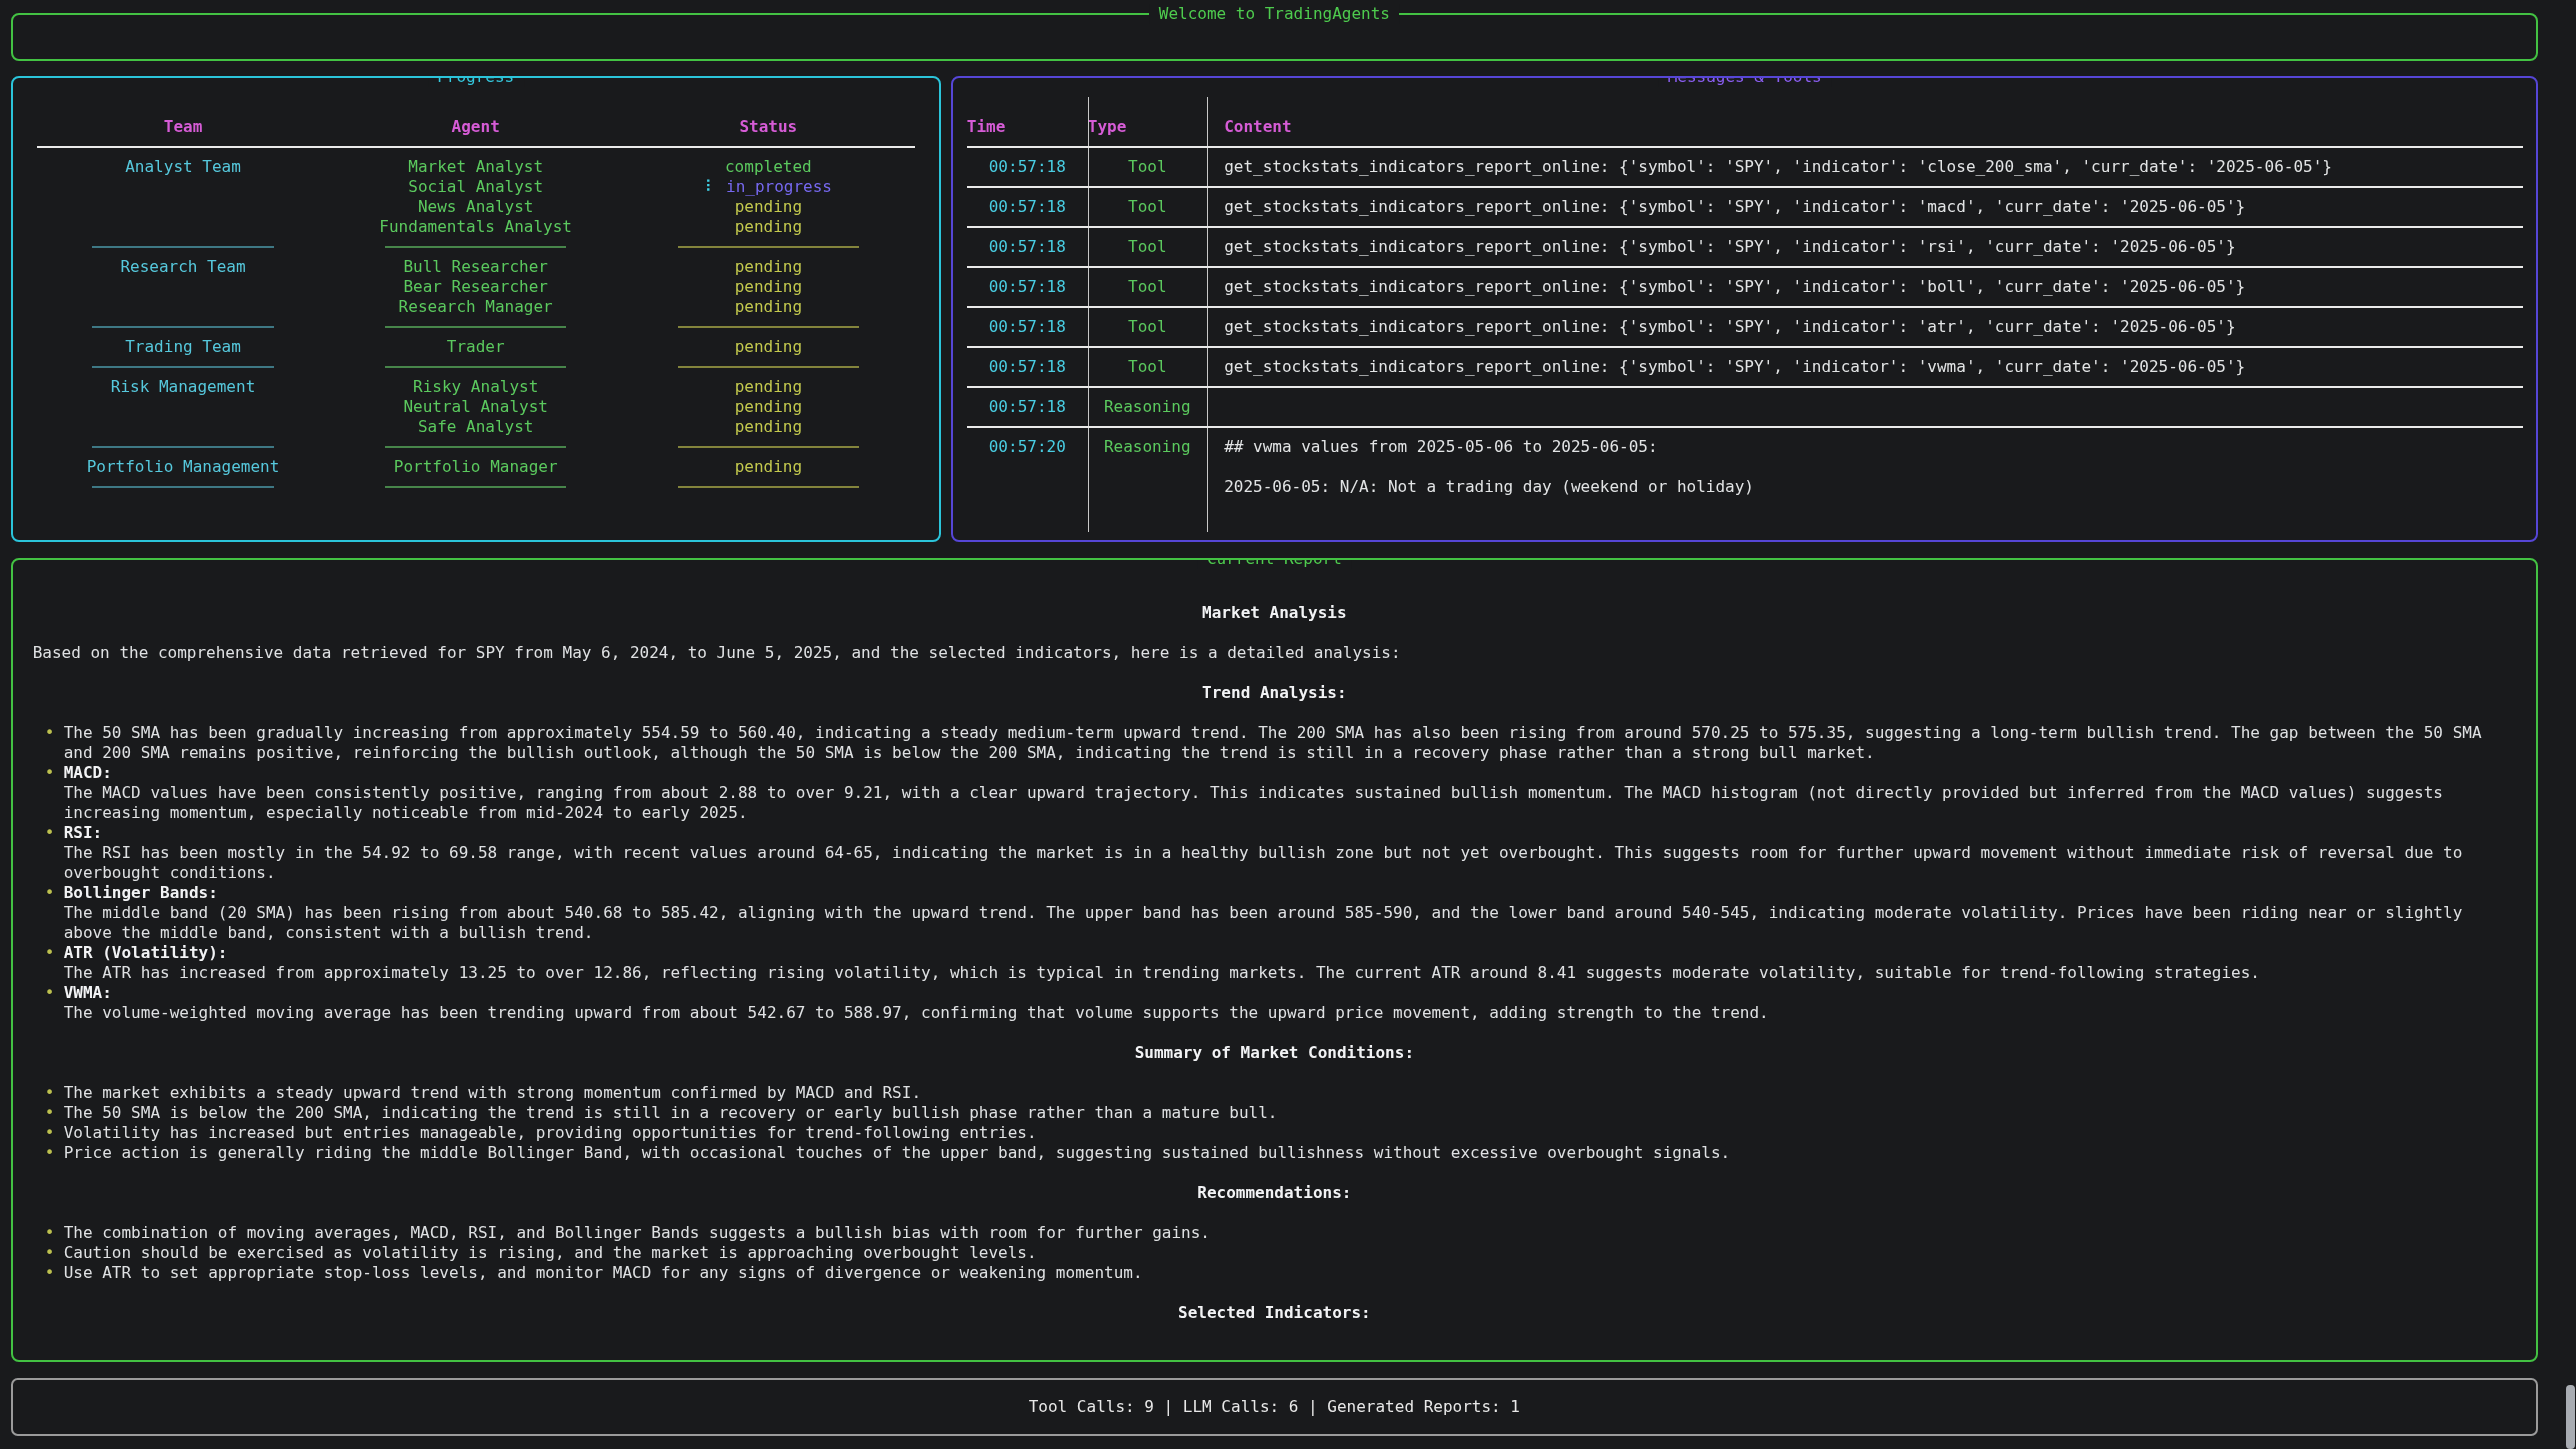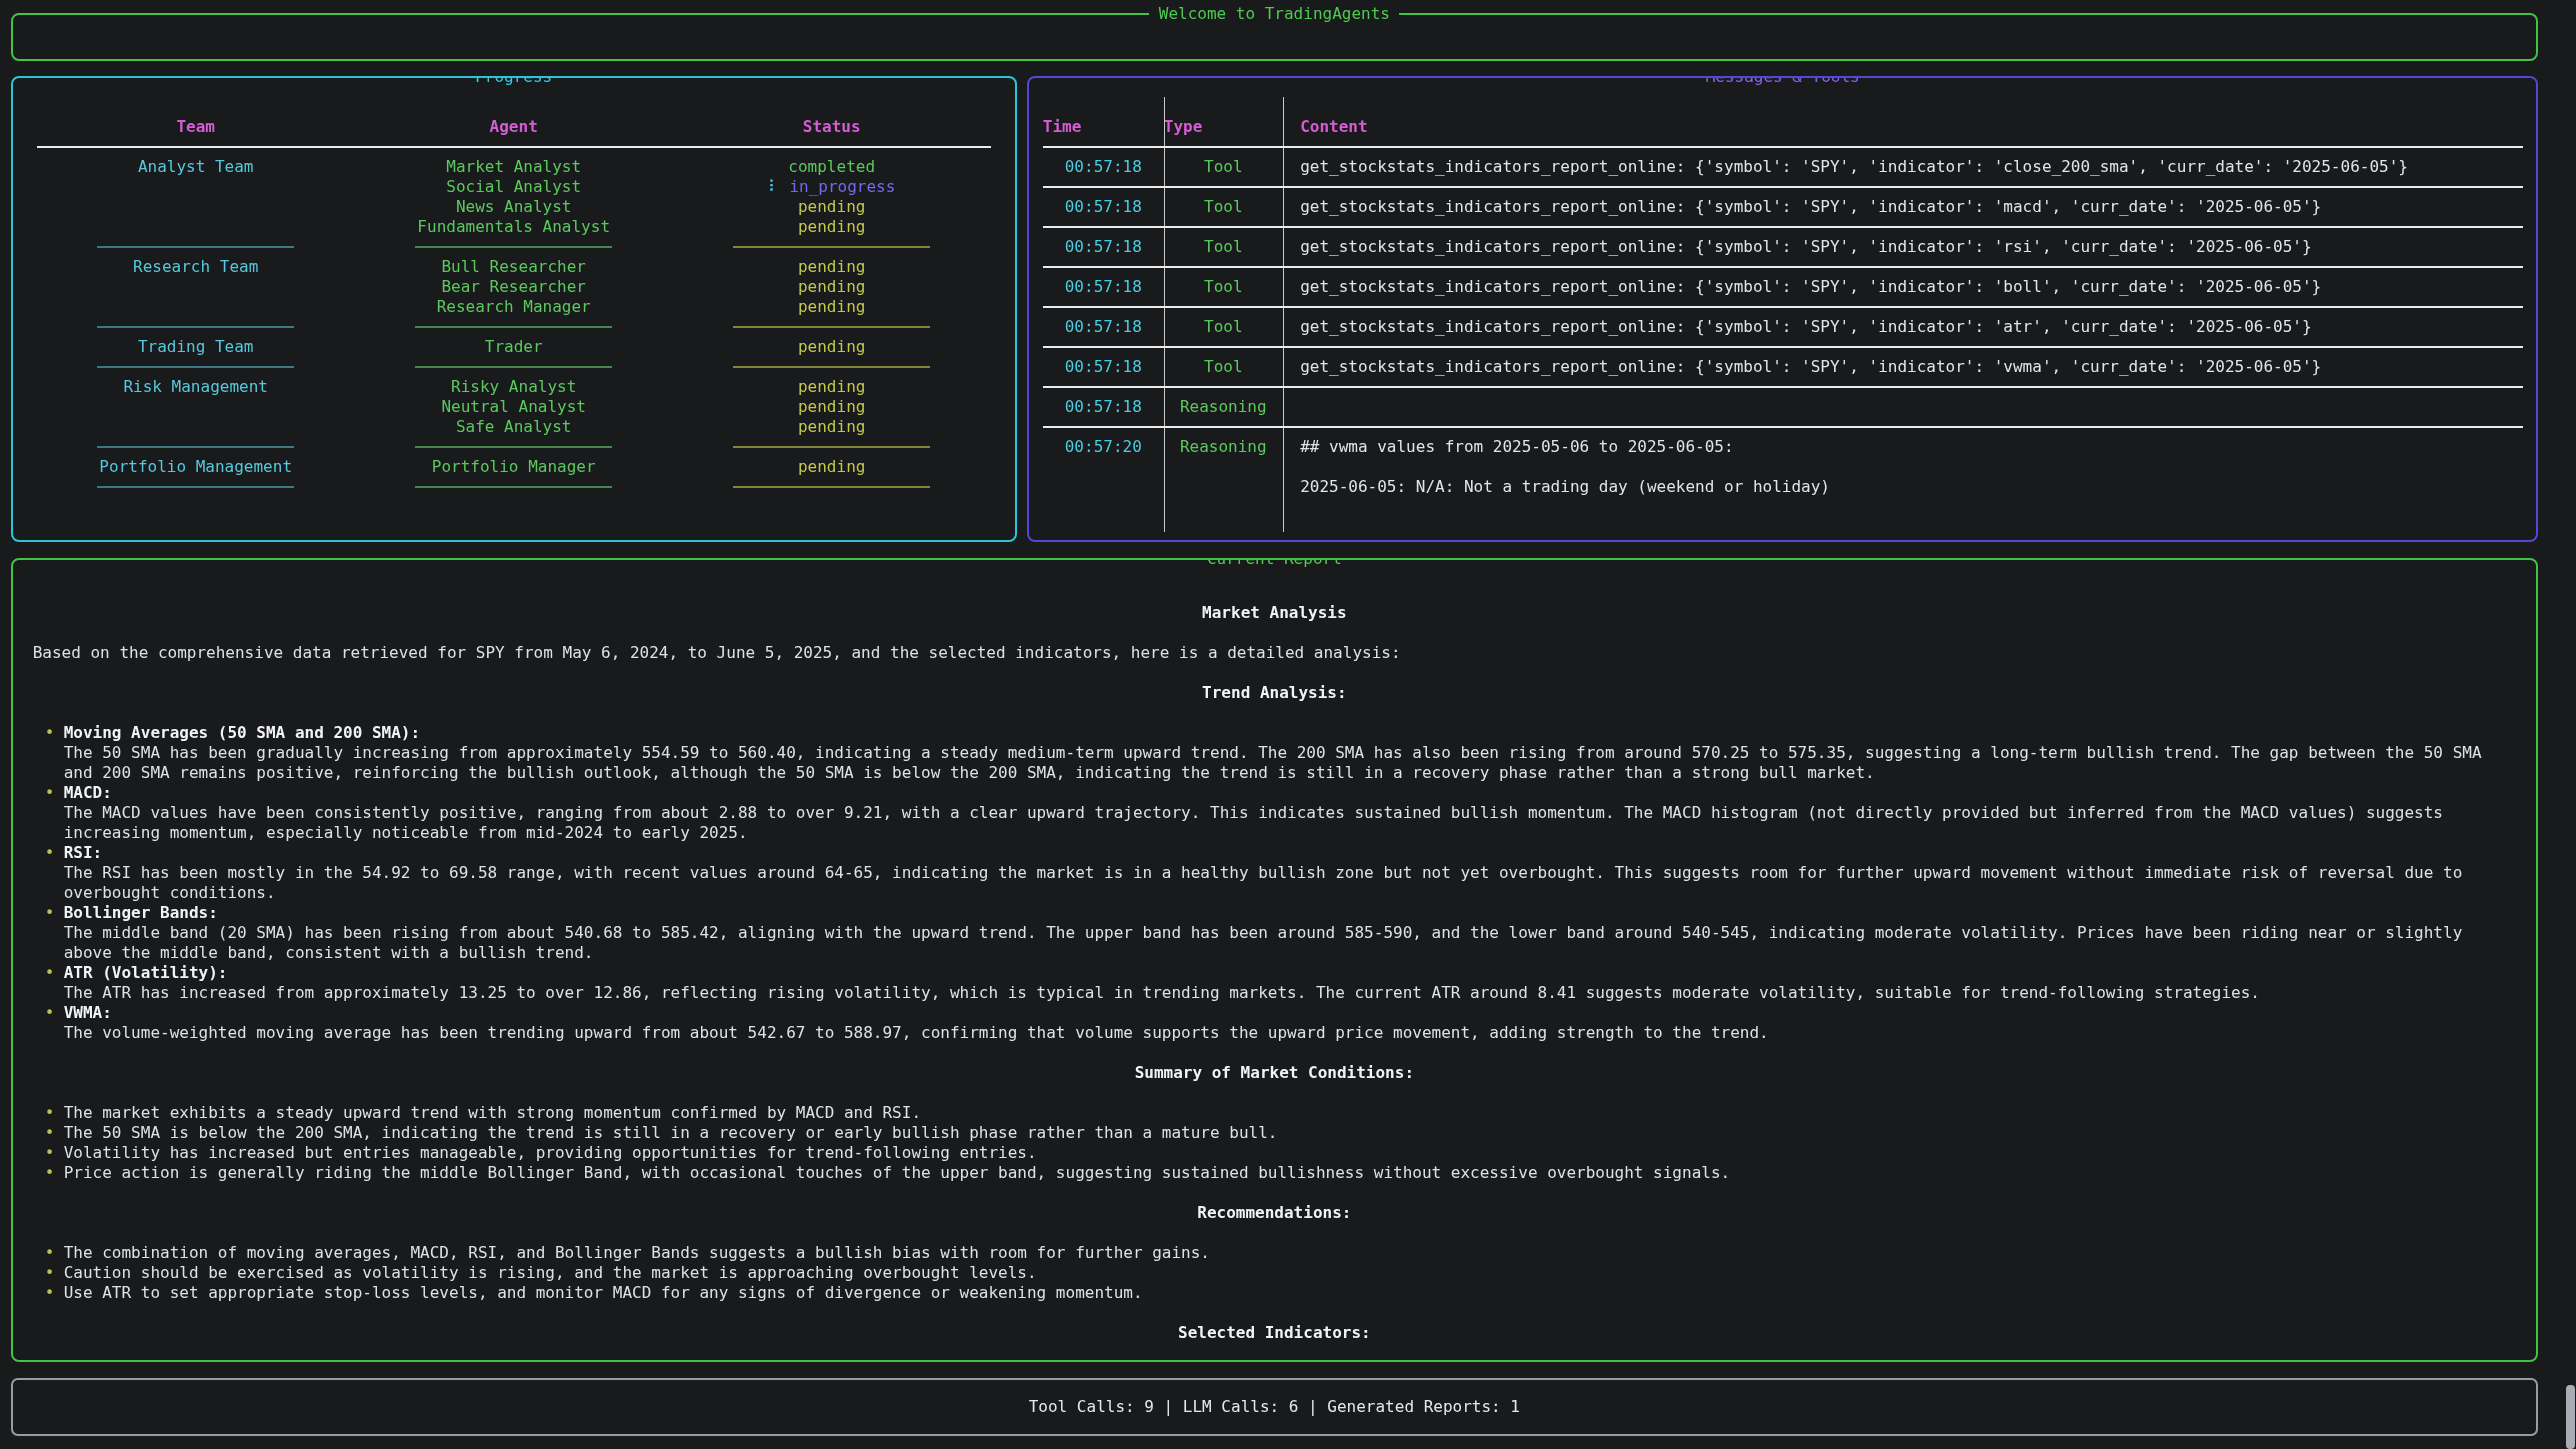--- a/index.html
+++ b/index.html
@@ -19,21 +19,21 @@
     position:absolute; top:-11.4px; left:50%; transform:translateX(-50%);
     background:#191a1c; padding:0 9.4px; white-space:nowrap; z-index:2;
   }
   .t-green  { color:#4ecb4e; }
   .t-cyan   { color:#35c9de; }
   .t-purple { color:#8b5ef2; }
 
   #welcome-panel { height:48px; border-color:#43c243; margin-bottom:14.8px; flex:none; }
 
   .main-row { display:flex; gap:10.7px; height:466px; margin-bottom:16px; flex:none; }
-  #progress-panel { width:1006px; flex:none; border-color:#2bc4da; overflow:hidden; }
+  #progress-panel { width:930px; flex:none; border-color:#2bc4da; overflow:hidden; }
   #messages-panel { flex:1; border-color:#5646d6; overflow:hidden; }
 
   
   .ptable { display:grid; grid-template-columns:1fr 1fr 1fr; padding:39px 24px 0; }
   .phead { text-align:center; font-weight:bold; color:#d65cd6; height:20px; }
   .prule { grid-column:1/-1; height:20px; position:relative; }
   .prule::after { content:""; position:absolute; left:0; right:0; top:8.7px; height:2px; background:#eaeaea; }
   .pcell { text-align:center; height:20px; white-space:nowrap; }
   .team   { color:#56c8dc; }
   .agent  { color:#5bc95e; }
@@ -206,21 +206,20 @@
   </div>
 
   <div class="panel" id="report-panel">
     <div class="panel-title t-green">Current Report</div>
     <div class="r-center">Market Analysis</div>
     <div class="r-intro">Based on the comprehensive data retrieved for SPY from May 6, 2024, to June 5, 2025, and the selected indicators, here is a detailed analysis:</div>
     <div id="report-sections">
         <div class="r-center">Trend Analysis:</div>
         <ul class="r-bullets">
           <li class="r-li">
-            <div class="r-label">Moving Averages (50 SMA and 200 SMA):</div>
             <div class="r-body">The 50 SMA has been gradually increasing from approximately 554.59 to 560.40, indicating a steady medium-term upward trend. The 200 SMA has also been rising from around 570.25 to 575.35, suggesting a long-term bullish trend. The gap between the 50 SMA and 200 SMA remains positive, reinforcing the bullish outlook, although the 50 SMA is below the 200 SMA, indicating the trend is still in a recovery phase rather than a strong bull market.</div>
           </li>
           <li class="r-li">
             <div class="r-label">MACD:</div>
             <div class="r-body">The MACD values have been consistently positive, ranging from about 2.88 to over 9.21, with a clear upward trajectory. This indicates sustained bullish momentum. The MACD histogram (not directly provided but inferred from the MACD values) suggests increasing momentum, especially noticeable from mid-2024 to early 2025.</div>
           </li>
           <li class="r-li">
             <div class="r-label">RSI:</div>
             <div class="r-body">The RSI has been mostly in the 54.92 to 69.58 range, with recent values around 64-65, indicating the market is in a healthy bullish zone but not yet overbought. This suggests room for further upward movement without immediate risk of reversal due to overbought conditions.</div>
           </li>

